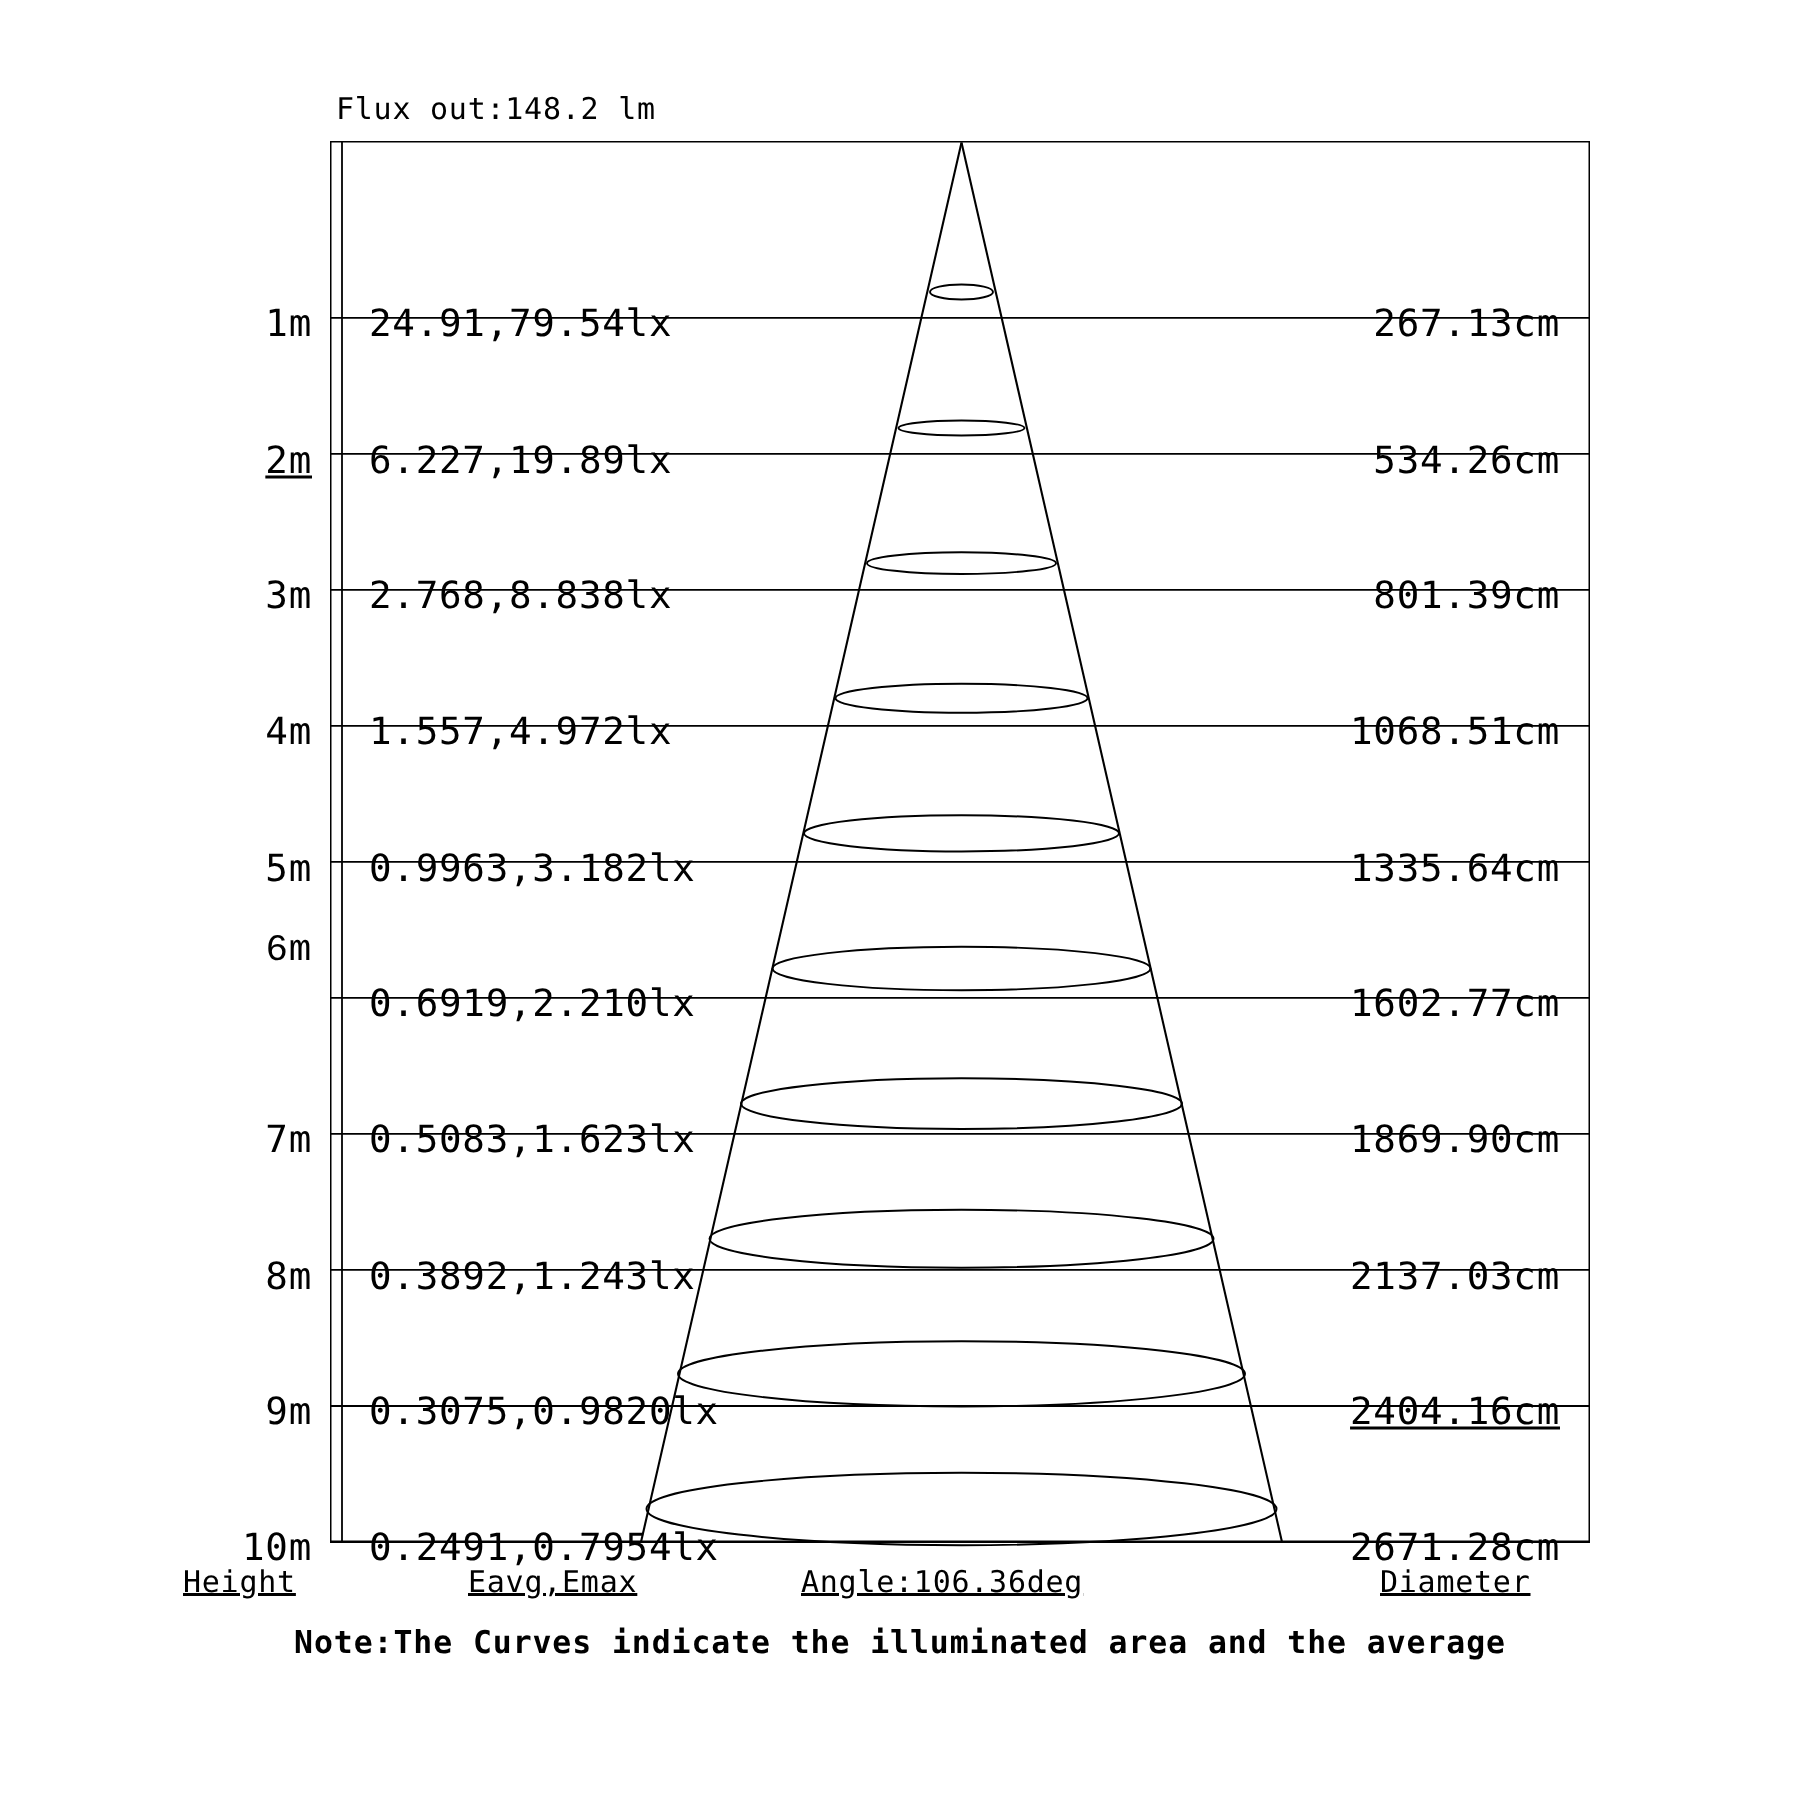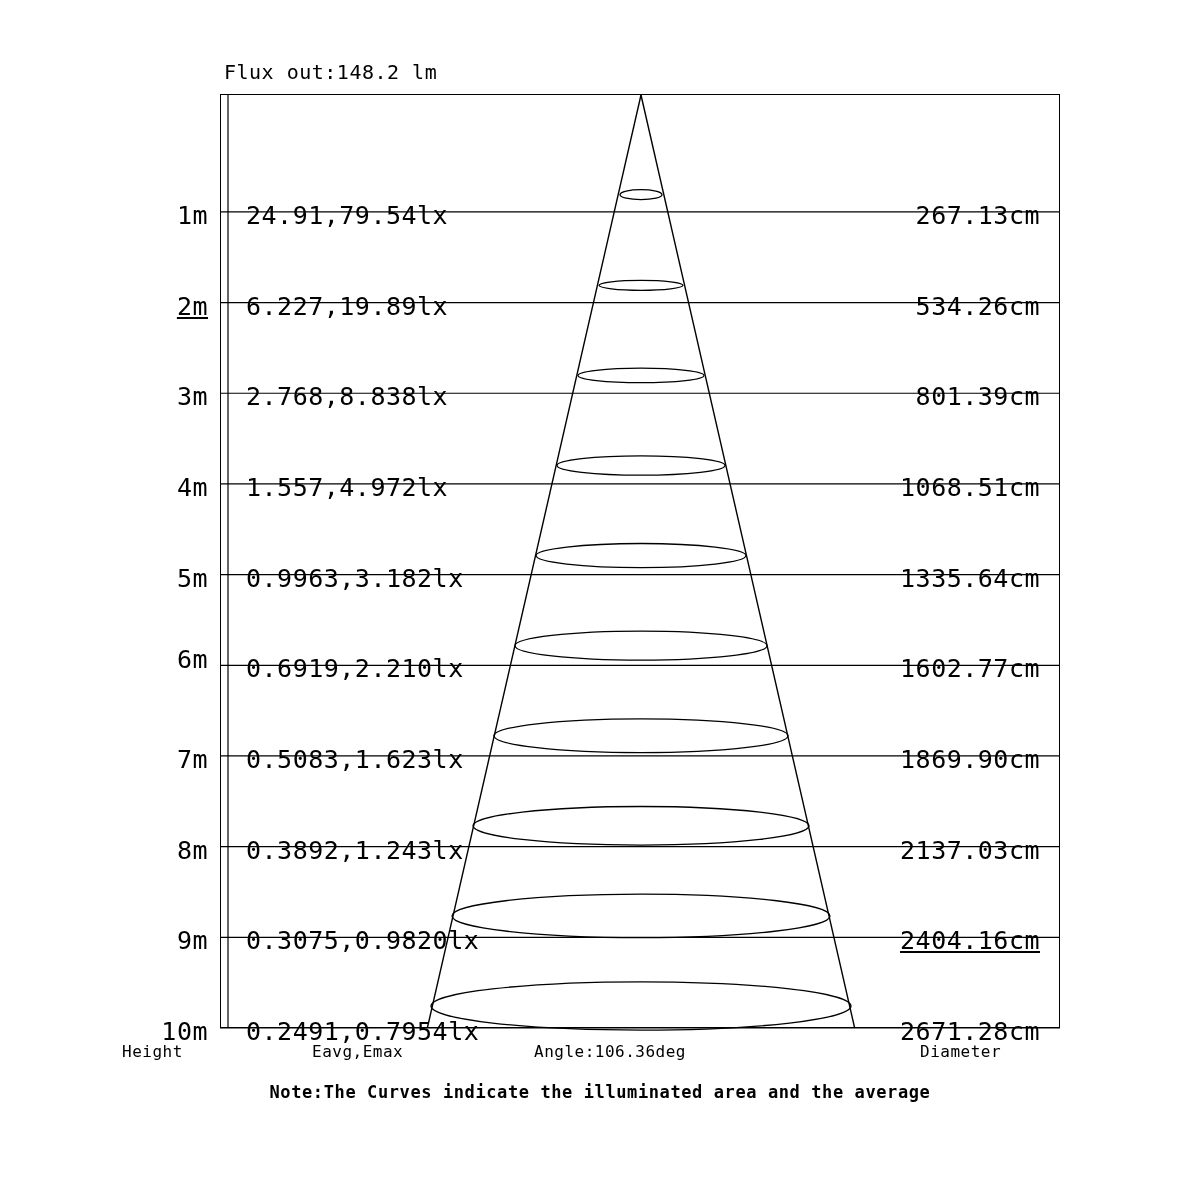--- a/index.html
+++ b/index.html
@@ -60,35 +60,36 @@
     left: 246px;
   }
   .diam-label {
     text-align: right;
     width: 220px;
     left: 820px;
   }
   .axis-caption {
     position: absolute;
     top: 1042px;
-    font-size: 16px;
+    font-size: 20px;
     letter-spacing: 0.5px;
     white-space: nowrap;
+    text-decoration: underline;
   }
   .cap-height { left: 122px; }
   .cap-eavg { left: 312px; }
   .cap-angle { left: 534px; }
   .cap-diameter { left: 920px; }
   .note {
     position: absolute;
     left: 0;
     top: 1080px;
     width: 1200px;
     text-align: center;
-    font-size: 17px;
+    font-size: 21px;
     font-weight: bold;
     letter-spacing: 0.6px;
     line-height: 1.45;
   }
   .note .line2 {
     display: block;
     padding-left: 24px;
   }
 </style>
 </head>
@@ -143,21 +144,21 @@
       <div class="row-label diam-label" style="top: 291.563px;">534.26cm</div>
       <div class="row-label height-label" style="top: 382.243px;">3m</div>
       <div class="row-label eavg-label" style="top: 382.243px;">2.768,8.838lx</div>
       <div class="row-label diam-label" style="top: 382.243px;">801.39cm</div>
       <div class="row-label height-label" style="top: 472.922px;">4m</div>
       <div class="row-label eavg-label" style="top: 472.922px;">1.557,4.972lx</div>
       <div class="row-label diam-label" style="top: 472.922px;">1068.51cm</div>
       <div class="row-label height-label" style="top: 563.602px;">5m</div>
       <div class="row-label eavg-label" style="top: 563.602px;">0.9963,3.182lx</div>
       <div class="row-label diam-label" style="top: 563.602px;">1335.64cm</div>
-      <div class="row-label height-label" style="top: 645px;">6m</div>
+      <div class="row-label height-label" style="top: 619px; font-family: Liberation Mono, monospace;">6m</div>
       <div class="row-label eavg-label" style="top: 654.282px;">0.6919,2.210lx</div>
       <div class="row-label diam-label" style="top: 654.282px;">1602.77cm</div>
       <div class="row-label height-label" style="top: 744.961px;">7m</div>
       <div class="row-label eavg-label" style="top: 744.961px;">0.5083,1.623lx</div>
       <div class="row-label diam-label" style="top: 744.961px;">1869.90cm</div>
       <div class="row-label height-label" style="top: 835.641px;">8m</div>
       <div class="row-label eavg-label" style="top: 835.641px;">0.3892,1.243lx</div>
       <div class="row-label diam-label" style="top: 835.641px;">2137.03cm</div>
       <div class="row-label height-label" style="top: 926.32px;">9m</div>
       <div class="row-label eavg-label" style="top: 926.32px;">0.3075,0.9820lx</div>

